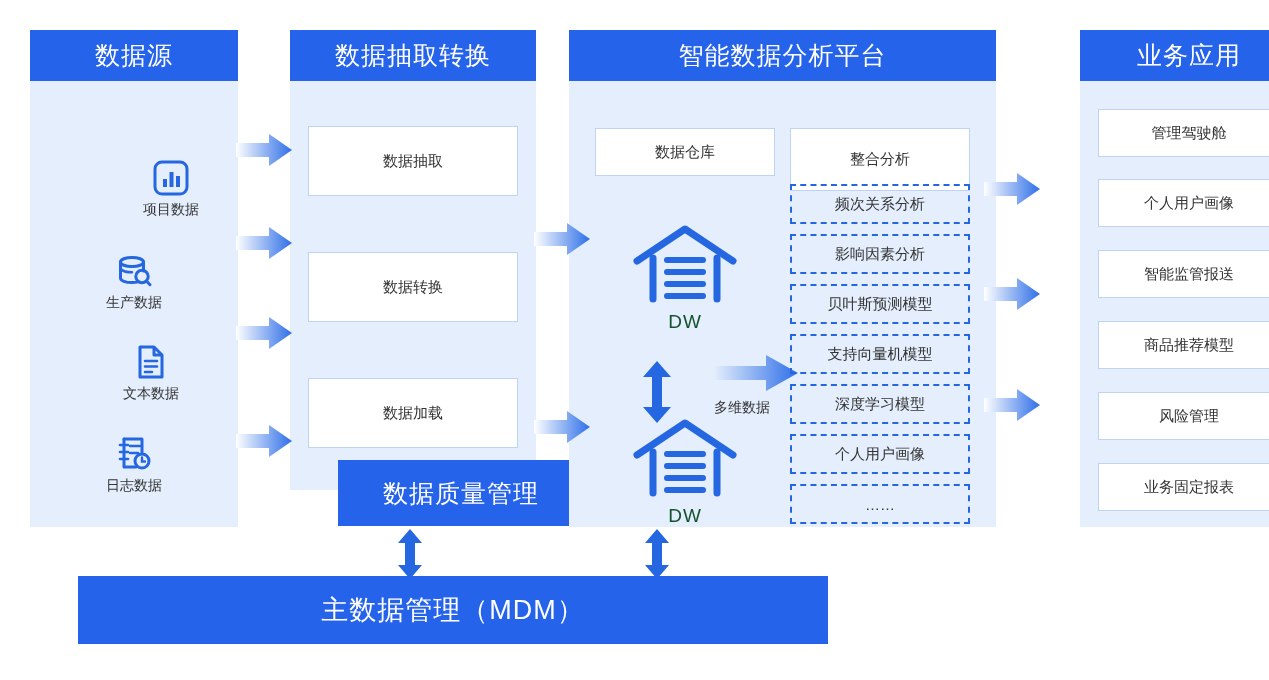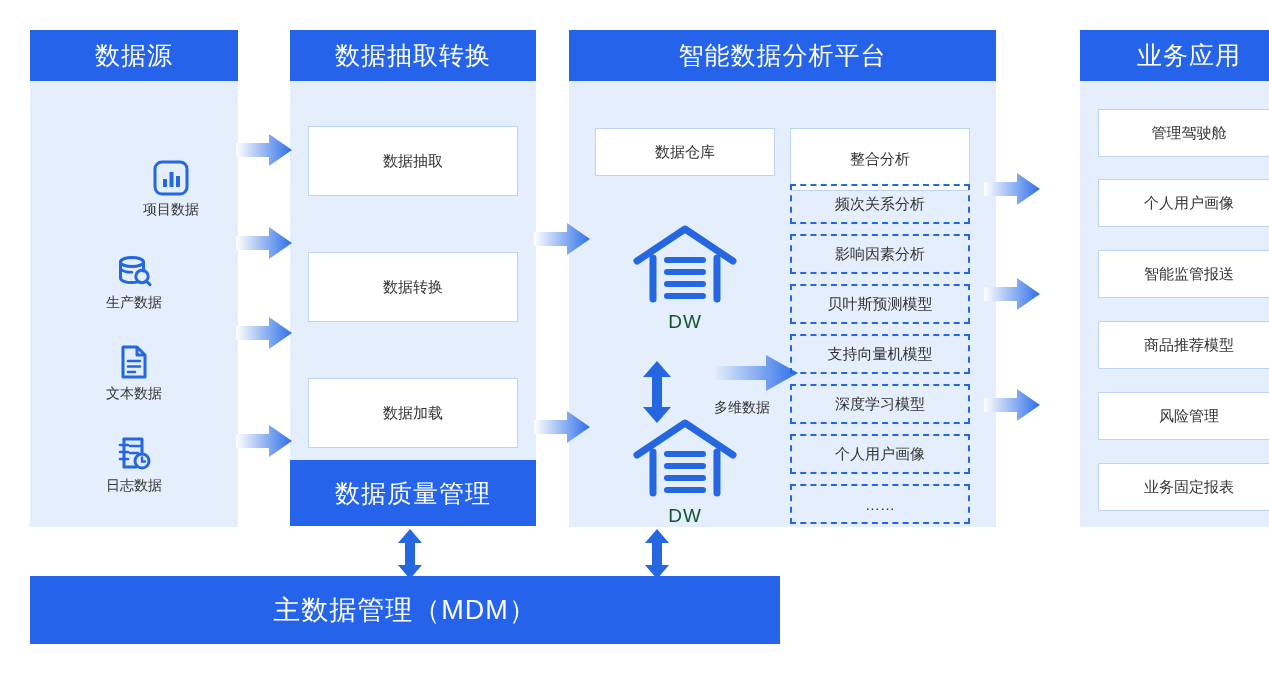--- a/index.html
+++ b/index.html
@@ -88,20 +88,21 @@
   }
 
   
   .bar{
     position:absolute;
     background:#2563EB;
     color:#ffffff;
     display:flex;
     align-items:center;
     justify-content:center;
+    margin-left:48px;
   }
   #dq-bar{font-size:25px;letter-spacing:1px;}
   #mdm-bar{font-size:27px;letter-spacing:1px;}
 </style>
 </head>
 <body>
 
 <div class="stage">
 
   <div class="col" id="col1" style="left:30px;top:30px;width:208px;">
@@ -123,21 +124,21 @@
           <ellipse cx="17" cy="10" rx="11.5" ry="4.6" fill="none" stroke="#2567E0" stroke-width="3"></ellipse>
           <path d="M5.5 10 L5.5 26 C5.5 28.6 10.7 30.6 17 30.6 C19.3 30.6 21.4 30.3 23.1 29.9" fill="none" stroke="#2567E0" stroke-width="3" stroke-linecap="round"></path>
           <path d="M28.5 10 L28.5 19" fill="none" stroke="#2567E0" stroke-width="3" stroke-linecap="round"></path>
           <path d="M5.5 17 C7.6 19.2 12 20.3 17 20.3" fill="none" stroke="#2567E0" stroke-width="2.6" stroke-linecap="round"></path>
           <circle cx="27" cy="24.5" r="6.2" fill="none" stroke="#2567E0" stroke-width="3"></circle>
           <path d="M31.4 29 L35 32.7" stroke="#2567E0" stroke-width="3" stroke-linecap="round"></path>
         </svg>
         <span class="src-label">生产数据</span>
       </div>
 
-      <div class="src-item" style="top:262px;">
+      <div class="src-item" style="top:262px;padding-left:17px;">
         <svg class="src-icon" width="38" height="38" viewBox="0 0 38 38">
           <path d="M8 4 h14 l8 8 v22 a0 0 0 0 1 0 0 h-22 a0 0 0 0 1 0 0 z" fill="none" stroke="#2567E0" stroke-width="3" stroke-linejoin="round"></path>
           <path d="M22 4 v8 h8" fill="none" stroke="#2567E0" stroke-width="3" stroke-linejoin="round"></path>
           <path d="M13 18 h12 M13 23.5 h12 M13 29 h7" stroke="#2567E0" stroke-width="2.6" stroke-linecap="round"></path>
         </svg>
         <span class="src-label">文本数据</span>
       </div>
 
       <div class="src-item" style="top:354px;">
         <svg class="src-icon" width="38" height="38" viewBox="0 0 38 38">

